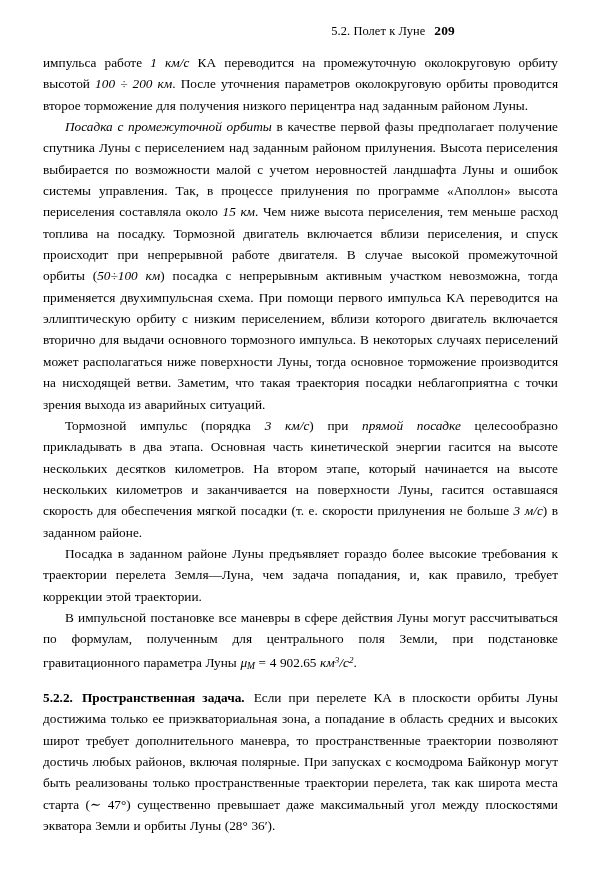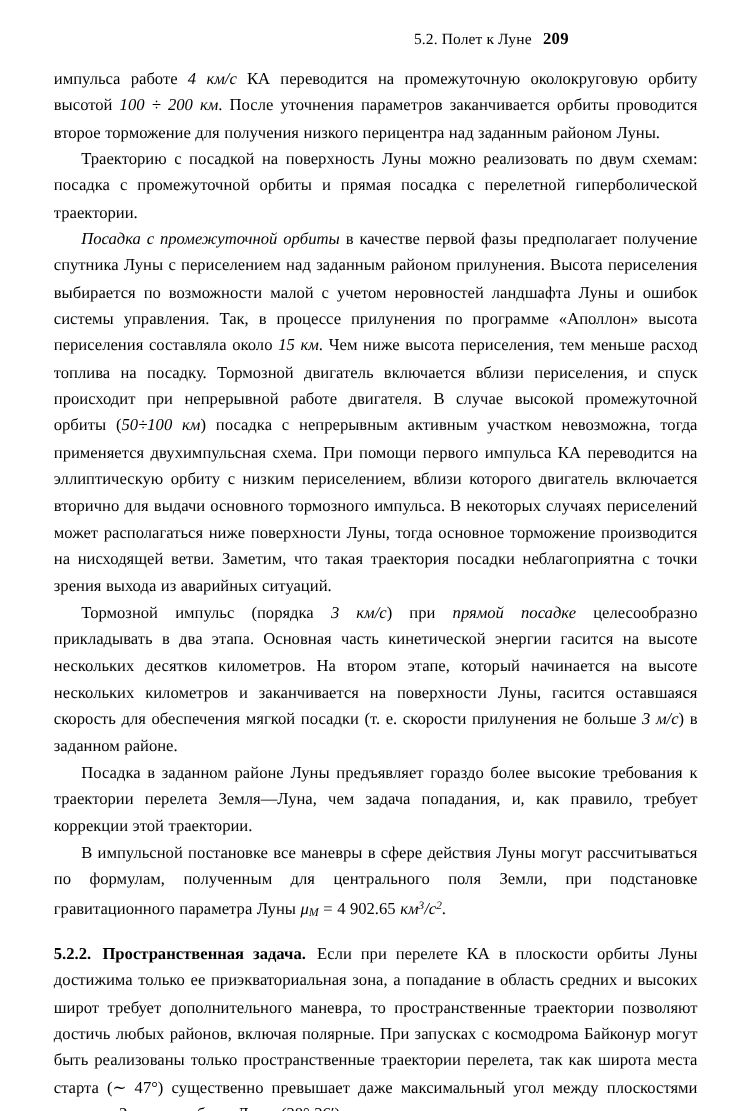--- a/index.html
+++ b/index.html
@@ -103,23 +103,22 @@
 <body>
 
 <div class="page">
 
   <div class="running-head">
     <span class="rh-title">5.2. Полет к Луне</span><span class="rh-pageno">209</span>
   </div>
 
   <div class="body-block">
 
-    <p class="para noindent"><span>импульса работе </span><i>4 км/с</i><span> КА переводится на промежуточную околокруговую орбиту высотой </span><i>100 ÷ 200 км</i><span>. После уточнения параметров заканчивается орбиты проводится второе торможение для получения низкого перицентра над заданным районом Луны.</span></p>
+    <p class="para noindent"><span>импульса работе </span><i>1 км/с</i><span> КА переводится на промежуточную околокруговую орбиту высотой </span><i>100 ÷ 200 км</i><span>. После уточнения параметров околокруговую орбиты проводится второе торможение для получения низкого перицентра над заданным районом Луны.</span></p>
 
-    <p class="para"><span>Траекторию с посадкой на поверхность Луны можно реализовать по двум схемам: посадка с промежуточной орбиты и прямая посадка с перелетной гиперболической траектории.</span></p>
 
     <p class="para"><i>Посадка с промежуточной орбиты</i><span> в качестве первой фазы предполагает получение спутника Луны с периселением над заданным районом прилунения. Высота периселения выбирается по возможности малой с учетом неровностей ландшафта Луны и ошибок системы управления. Так, в процессе прилунения по программе «Аполлон» высота периселения составляла около </span><i>15 км</i><span>. Чем ниже высота периселения, тем меньше расход топлива на посадку. Тормозной двигатель включается вблизи периселения, и спуск происходит при непрерывной работе двигателя. В случае высокой промежуточной орбиты (</span><i>50÷100 км</i><span>) посадка с непрерывным активным участком невозможна, тогда применяется двухимпульсная схема. При помощи первого импульса КА переводится на эллиптическую орбиту с низким периселением, вблизи которого двигатель включается вторично для выдачи основного тормозного импульса. В некоторых случаях периселений может располагаться ниже поверхности Луны, тогда основное торможение производится на нисходящей ветви. Заметим, что такая траектория посадки неблагоприятна с точки зрения выхода из аварийных ситуаций.</span></p>
 
     <p class="para"><span>Тормозной импульс (порядка </span><i>3 км/с</i><span>) при </span><i>прямой посадке</i><span> целесообразно прикладывать в два этапа. Основная часть кинетической энергии гасится на высоте нескольких десятков километров. На втором этапе, который начинается на высоте нескольких километров и заканчивается на поверхности Луны, гасится оставшаяся скорость для обеспечения мягкой посадки (т. е. скорости прилунения не больше </span><i>3 м/с</i><span>) в заданном районе.</span></p>
 
     <p class="para"><span>Посадка в заданном районе Луны предъявляет гораздо более высокие требования к траектории перелета Земля—Луна, чем задача попадания, и, как правило, требует коррекции этой траектории.</span></p>
 
     <p class="para"><span>В импульсной постановке все маневры в сфере действия Луны могут рассчитываться по формулам, полученным для центрального поля Земли, при подстановке гравитационного параметра Луны </span><span class="mathvar"><span>μ</span><sub>M</sub></span><span> = 4 902.65 </span><i>км</i><sup class="exp">3</sup><i>/с</i><sup class="exp">2</sup><span>.</span></p>
 
     <div class="block-gap"></div>

